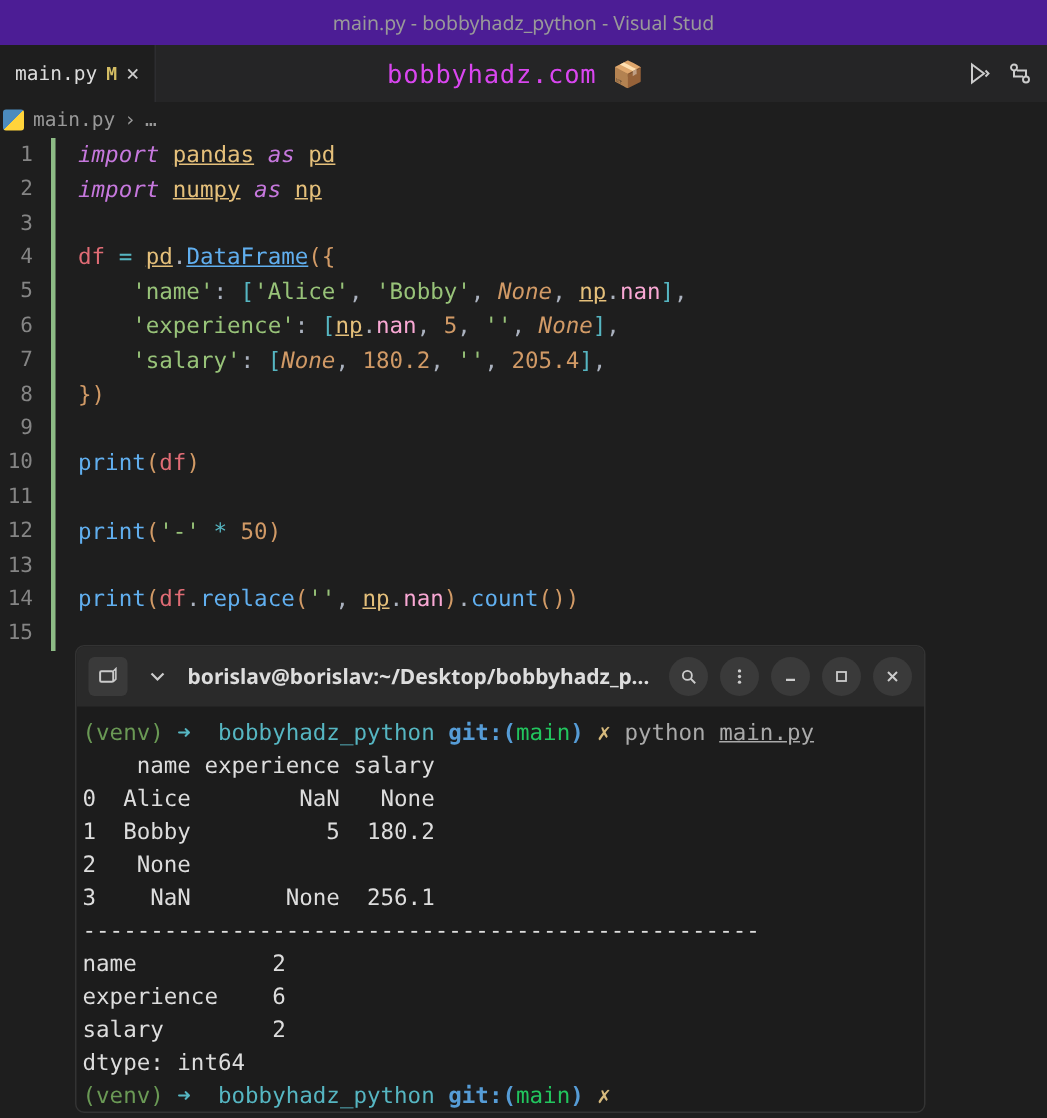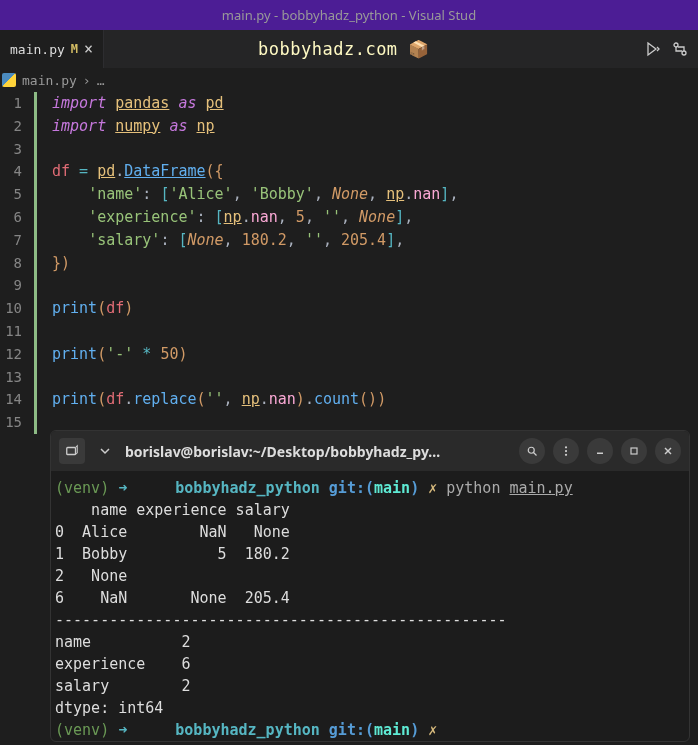--- a/index.html
+++ b/index.html
@@ -42,21 +42,21 @@
   padding: 0 10px;
   gap: 6px;
   border-right: 1px solid #2d2d30;
 }
 .tab-name { color: #ddd; font-size: 13px; }
 .tab-modified { color: #d4bd64; font-weight: bold; font-size: 12px; }
 .tab-close { color: #ccc; font-size: 15px; cursor: pointer; }
 .watermark {
   flex: 1;
   text-align: center;
-  color: #fef9c3;
+  color: #d946ef;
   font-size: 17px;
   font-weight: 500;
   letter-spacing: 0.5px;
   margin-left: -60px;
 }
 .tab-actions {
   display: flex;
   gap: 12px;
   padding-right: 10px;
   align-items: center;
@@ -129,21 +129,21 @@
 .str { color: #98c379; }
 .num { color: #d19a66; }
 .const { color: #d19a66; font-style: italic; text-align: center; }
 .comma { color: #abb2bf; }
 
 
 .terminal-window {
   position: absolute;
   left: 50px;
   top: 430px;
-  width: 640px;
+  width: 567px;
   height: 312px;
   background: #1c1c1c;
   border: 1px solid #333;
   border-radius: 6px;
   overflow: hidden;
 }
 .term-titlebar {
   height: 40px;
   background: #2a2a2a;
   display: flex;
@@ -195,23 +195,23 @@
 .term-body {
   padding: 6px 4px;
   font-size: 15px;
   line-height: 22px;
   white-space: pre;
   color: #ddd;
   font-family: 'Consolas', 'Monaco', monospace;
 }
 .tvenv { color: #6a9955; }
 .tarr { color: #56b6c2; }
-.tdir { color: #56b6c2; font-weight: bold; margin-left: 30px; }
+.tdir { color: #56b6c2; font-weight: normal; }
 .tgit { color: #569cd6; font-weight: bold; }
-.tbranch { color: #5eead4; font-weight: bold; }
+.tbranch { color: #22c55e; font-weight: normal; }
 .tgitc { color: #569cd6; font-weight: bold; }
 .tdirty { color: #d7ba7d; }
 .tcmd { color: #aaa; }
 .tcmdu { color: #aaa; text-decoration: underline; }
 
 
 .icon svg { width: 100%; height: 100%; }
 </style>
 </head>
 <body>
@@ -326,20 +326,20 @@
             <line x1="12" y1="4" x2="4" y2="12" stroke="#ccc" stroke-width="1.8"></line>
           </svg>
       </div>
     </div>
   </div>
   <div class="term-body"><span class="tvenv">(venv)</span> <span class="tarr">➜</span>  <span class="tdir">bobbyhadz_python</span> <span class="tgit">git:(</span><span class="tbranch">main</span><span class="tgitc">)</span> <span class="tdirty">✗</span> <span class="tcmd">python</span> <span class="tcmdu">main.py</span>
 <span>    name experience salary</span>
 <span>0  Alice        NaN   None</span>
 <span>1  Bobby          5  180.2</span>
 <span>2   None                  </span>
-<span>6    NaN       None  205.4</span>
+<span>3    NaN       None  256.1</span>
 <span>--------------------------------------------------</span>
 <span>name          2</span>
 <span>experience    6</span>
 <span>salary        2</span>
 <span>dtype: int64</span>
 <span class="tvenv">(venv)</span> <span class="tarr">➜</span>  <span class="tdir">bobbyhadz_python</span> <span class="tgit">git:(</span><span class="tbranch">main</span><span class="tgitc">)</span> <span class="tdirty">✗</span></div>
 </div>
 
 </body></html>

